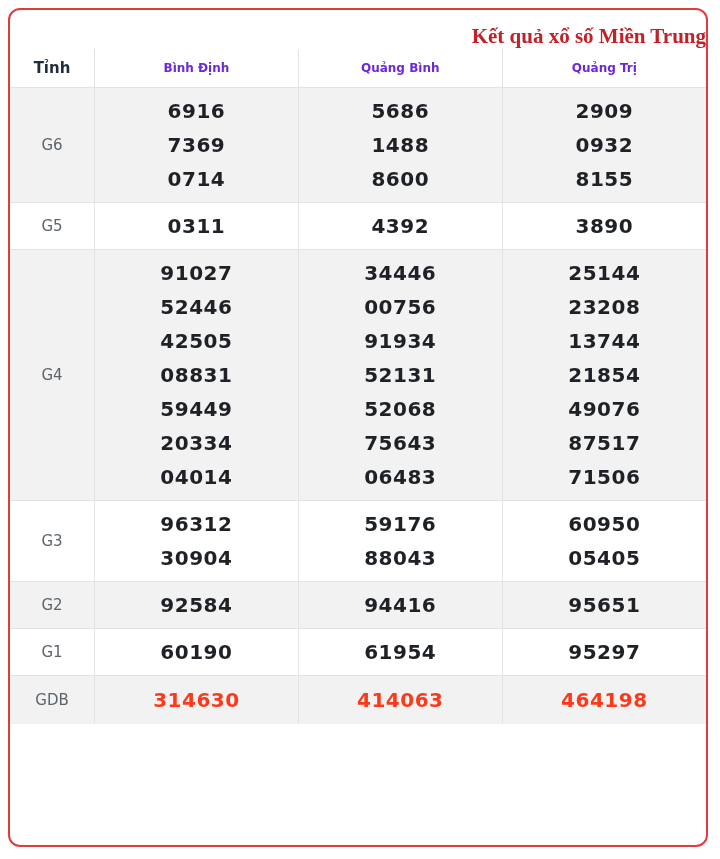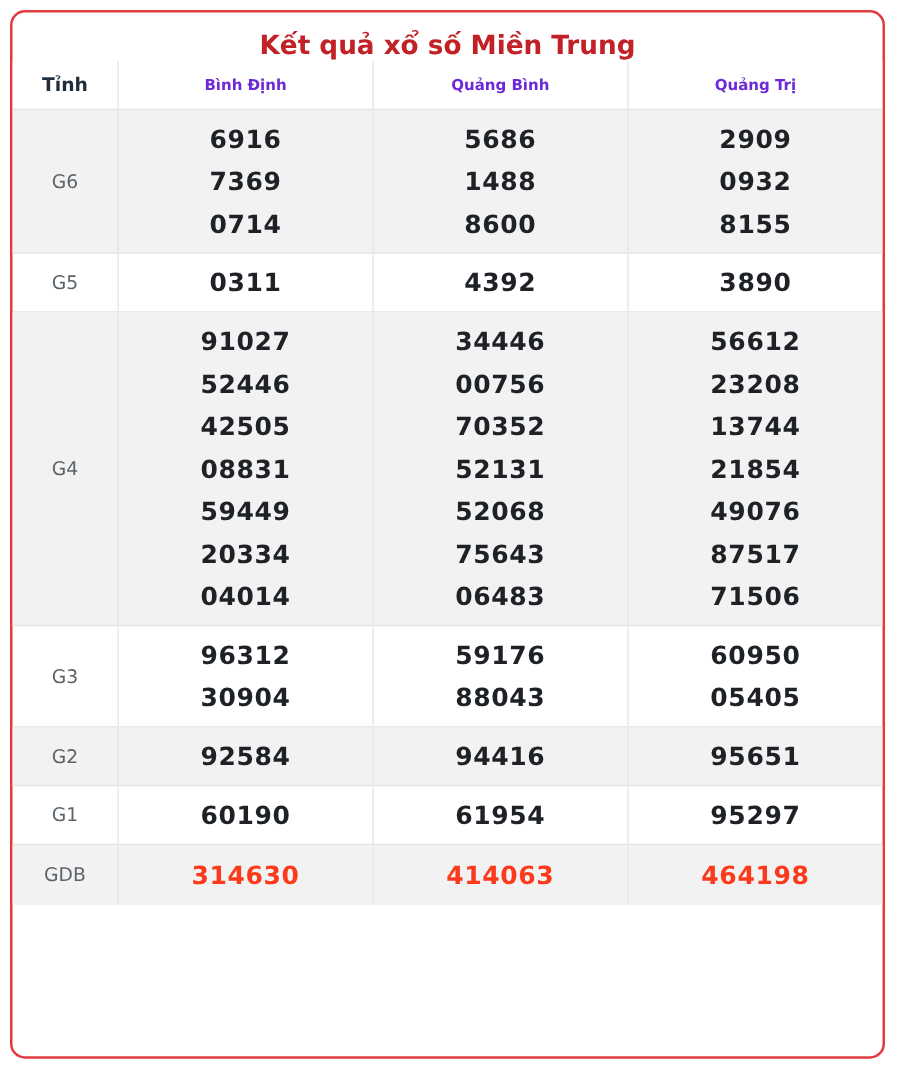--- a/index.html
+++ b/index.html
@@ -13,21 +13,21 @@
   .card {
     position: absolute;
     left: 8px; top: 8px;
     width: 700px; height: 839px;
     border: 2px solid #e23b3f;
     border-radius: 12px;
     background: #ffffff;
     overflow: hidden;
     box-sizing: border-box;
   }
-  .card-header { text-align: center; padding-top: 13px; }
+  .card-header { text-align: right; padding-top: 13px; font-family: Liberation Serif, serif; }
   .page-title {
     color: #c12127;
     font-size: 21px;
     font-weight: 700;
     line-height: 26px;
     margin: 0;
   }
   .breadcrumb {
     margin-top: 6px;
     margin-bottom: 12px;
@@ -141,28 +141,28 @@
             <div class="num">52446</div>
             <div class="num">42505</div>
             <div class="num">08831</div>
             <div class="num">59449</div>
             <div class="num">20334</div>
             <div class="num">04014</div>
           </td>
           <td>
             <div class="num">34446</div>
             <div class="num">00756</div>
-            <div class="num">70352</div>
+            <div class="num">91934</div>
             <div class="num">52131</div>
             <div class="num">52068</div>
             <div class="num">75643</div>
             <div class="num">06483</div>
           </td>
           <td>
-            <div class="num">56612</div>
+            <div class="num">25144</div>
             <div class="num">23208</div>
             <div class="num">13744</div>
             <div class="num">21854</div>
             <div class="num">49076</div>
             <div class="num">87517</div>
             <div class="num">71506</div>
           </td>
         </tr>
         <tr>
           <th class="col-label prize-label">G3</th>

